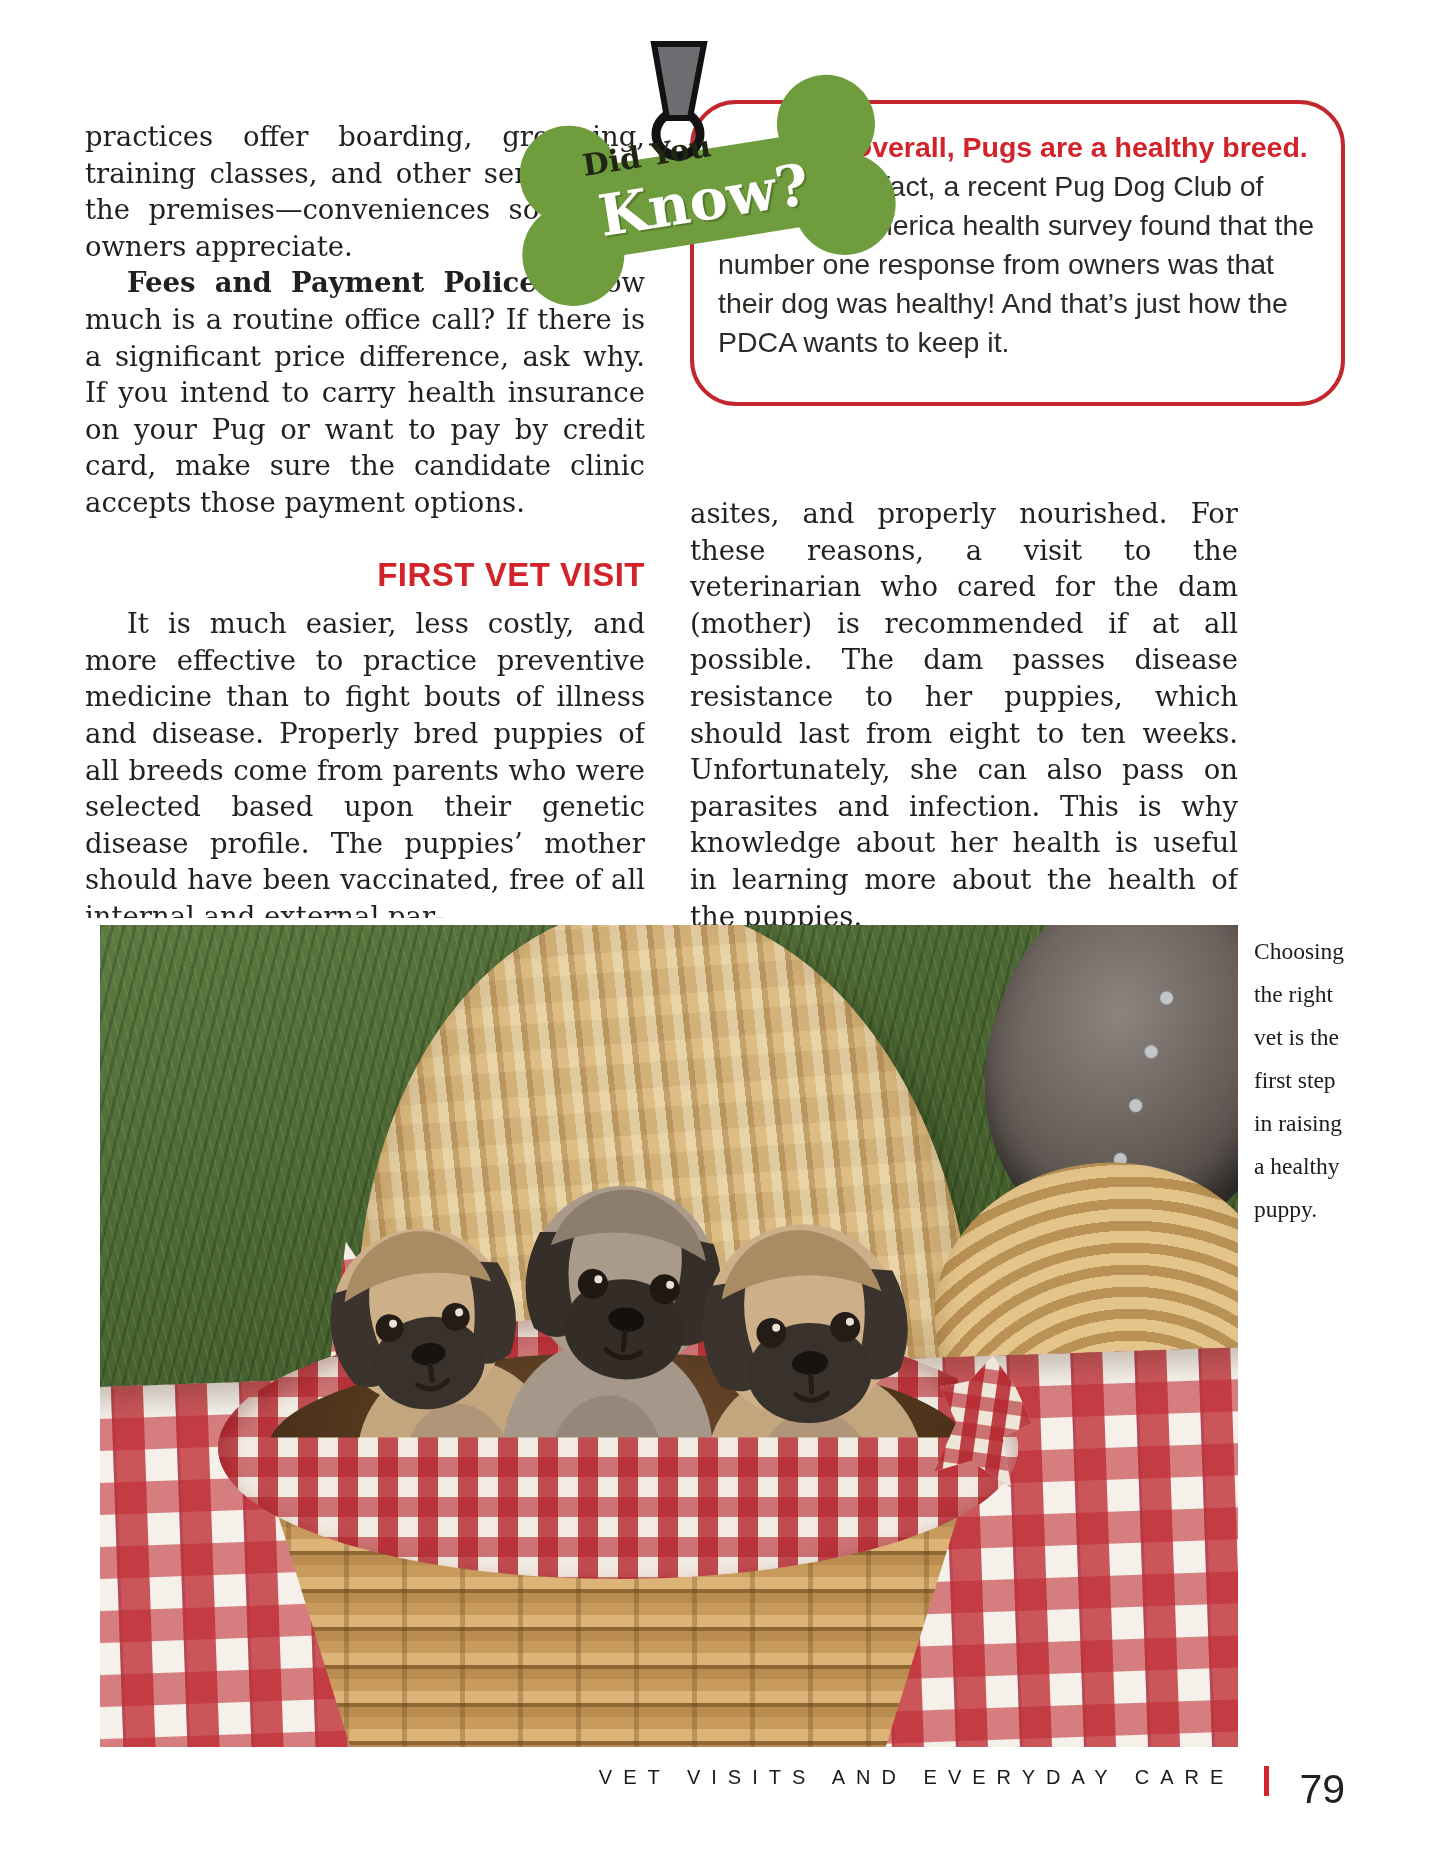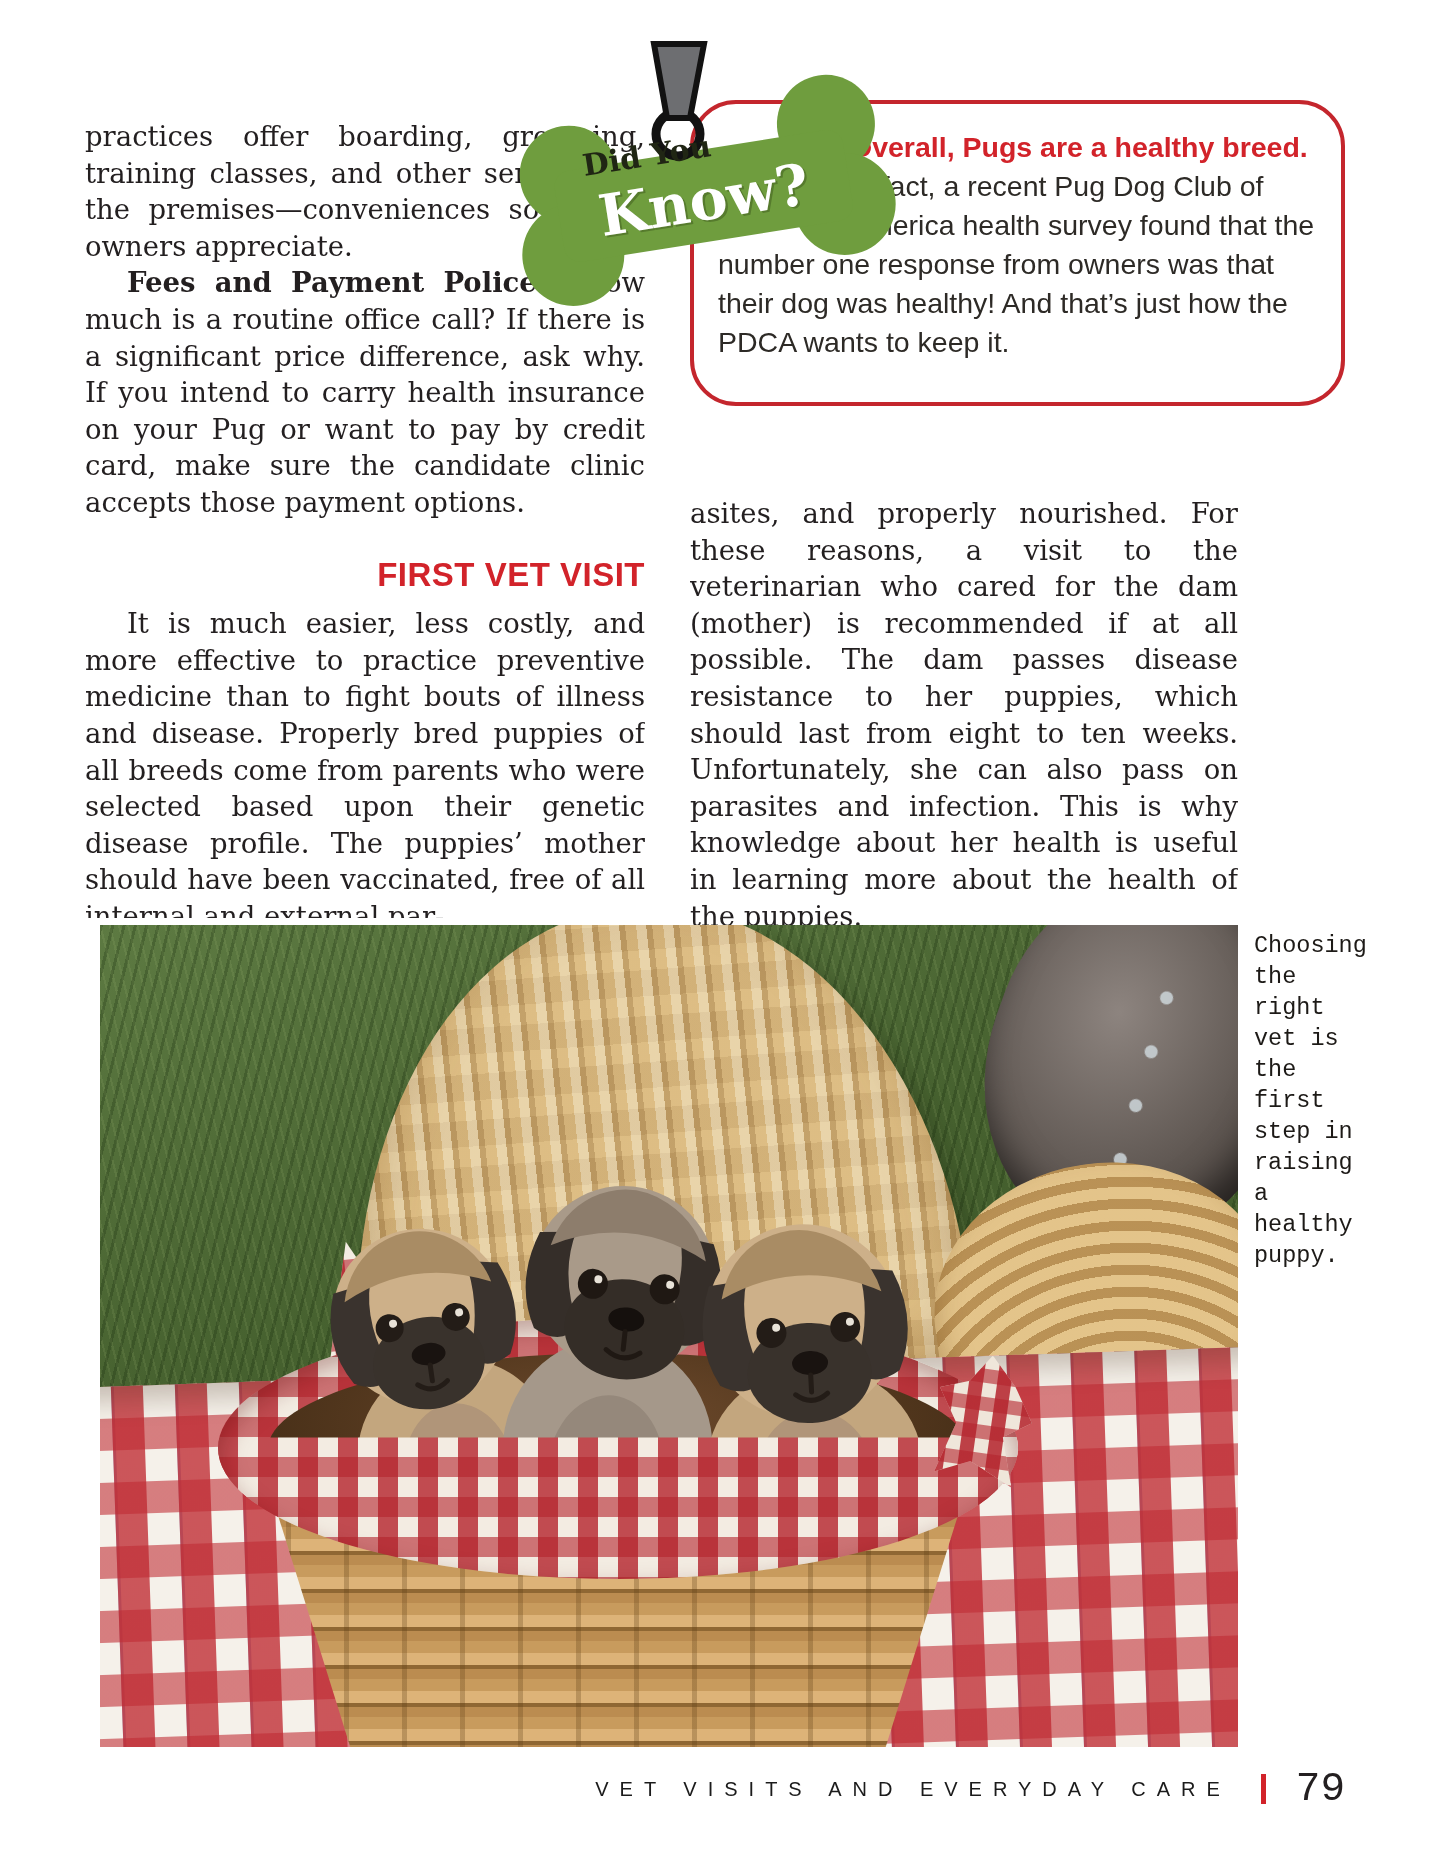--- a/index.html
+++ b/index.html
@@ -128,34 +128,34 @@
       linear-gradient(90deg, rgba(180,35,44,.85) 0 14px, rgba(180,35,44,0) 14px 28px),
       linear-gradient(0deg, rgba(180,35,44,.6) 0 14px, rgba(180,35,44,0) 14px 28px);
     background-size:28px 28px;
     clip-path:polygon(50% 0, 78% 22%, 100% 48%, 72% 62%, 88% 100%, 42% 84%, 6% 96%, 22% 56%, 0 30%, 30% 22%);
     transform:rotate(8deg);
     box-shadow:2px 3px 6px rgba(40,10,5,.4);
   }
   
   .caption{
     position:absolute; left:1254px; top:930px; width:100px; z-index:1;
-    font-family:Liberation Mono, monospace; font-size:23.5px; line-height:31px; color:#1d1a17;
+    font-family:Liberation Serif, serif; font-size:23.5px; line-height:43px; color:#1d1a17;
   }
   
   .footer{
     position:absolute; right:100px; top:1766px; z-index:1;
-    display:flex; align-items:center; gap:30px;
+    display:flex; align-items:flex-start; gap:30px;
   }
   .footer-title{
     font-family:"Liberation Sans", sans-serif; font-size:20px; letter-spacing:11px;
     color:#1b1b1b; white-space:nowrap;
   }
   .footer-divider{width:5px; height:30px; background:#d2232a;}
   .footer-page{
-    font-family:Liberation Mono, monospace; font-size:41px; color:#231f20;
+    font-family:Liberation Sans, sans-serif; font-size:41px; color:#231f20;
   }
 </style>
 </head>
 <body>
 
 <div class="page">
 
   <div class="col col-left">
     <p>practices offer boarding, grooming, training classes, and other services on the premises—conveniences some pet owners appreciate.</p>
     <p class="para-indent"><span class="bold-lead">Fees and Payment Polices:</span><span> How much is a routine office call? If there is a significant price difference, ask why. If you intend to carry health insurance on your Pug or want to pay by credit card, make sure the candidate clinic accepts those payment options.</span></p>

